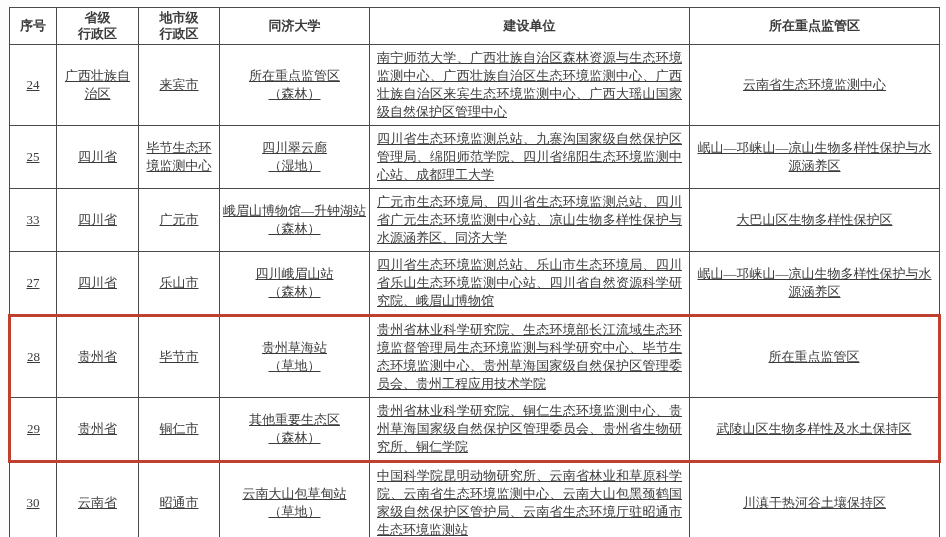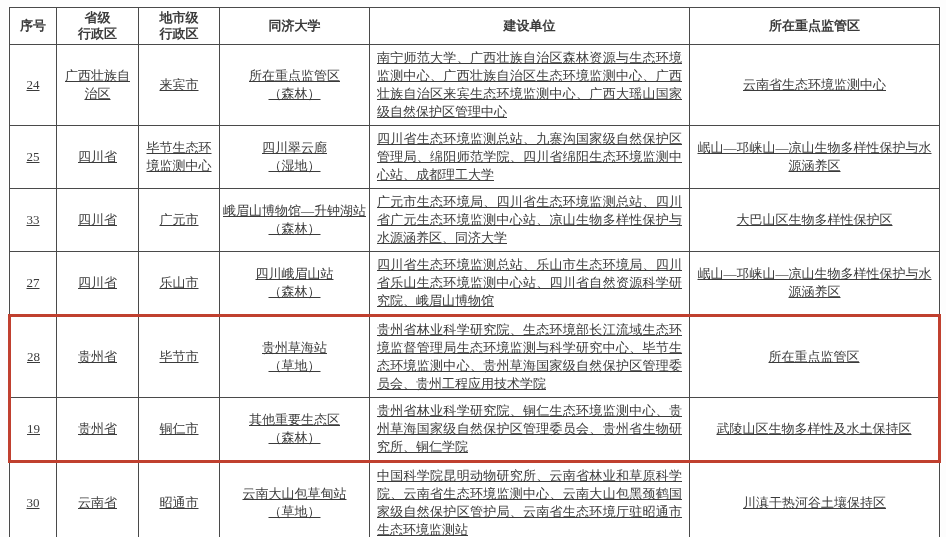--- a/index.html
+++ b/index.html
@@ -144,21 +144,21 @@
     <td class="c-province">贵州省</td>
     <td class="c-city">毕节市</td>
     <td class="c-station">
       <div class="st-name">贵州草海站</div>
       <div class="st-type">（草地）</div>
     </td>
     <td class="c-builders">贵州省林业科学研究院、生态环境部长江流域生态环境监督管理局生态环境监测与科学研究中心、毕节生态环境监测中心、贵州草海国家级自然保护区管理委员会、贵州工程应用技术学院</td>
     <td class="c-zone">所在重点监管区</td>
   </tr>
         <tr class="hl hl-bottom">
-    <td class="c-index">19</td>
+    <td class="c-index">29</td>
     <td class="c-province">贵州省</td>
     <td class="c-city">铜仁市</td>
     <td class="c-station">
       <div class="st-name">其他重要生态区</div>
       <div class="st-type">（森林）</div>
     </td>
     <td class="c-builders">贵州省林业科学研究院、铜仁生态环境监测中心、贵州草海国家级自然保护区管理委员会、贵州省生物研究所、铜仁学院</td>
     <td class="c-zone">武陵山区生物多样性及水土保持区</td>
   </tr>
         <tr>

